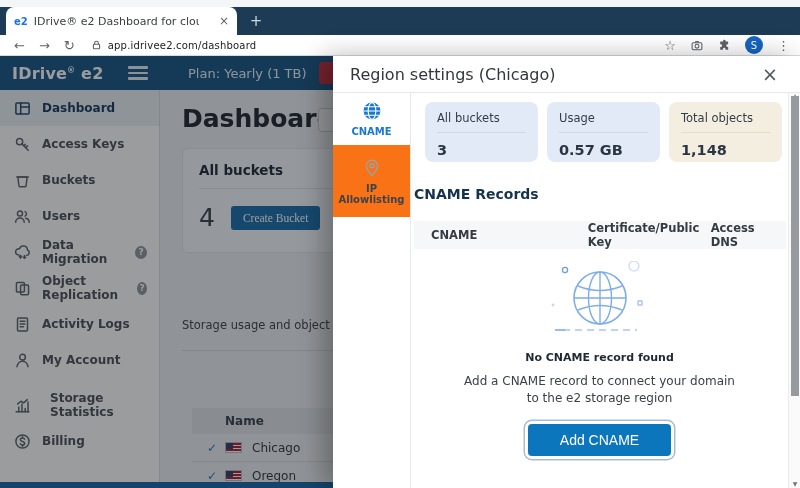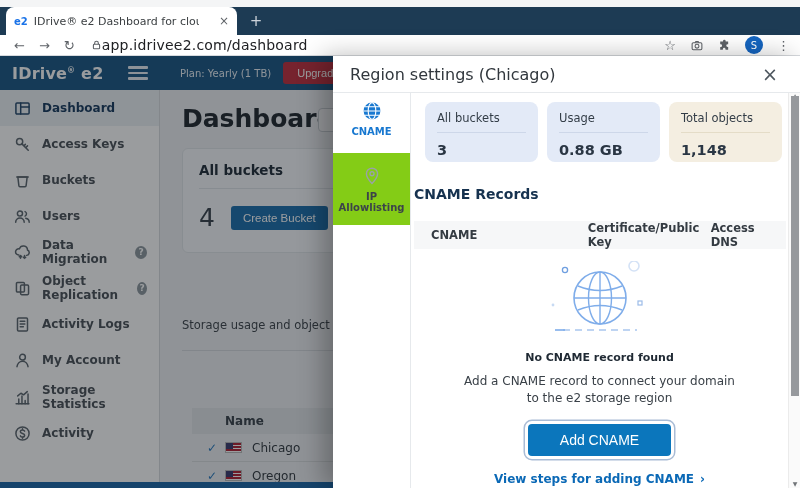--- a/index.html
+++ b/index.html
@@ -11,53 +11,53 @@
   .win-top { position:absolute; left:0; top:0; width:800px; height:7px; background:#f4f5f6; }
   .tabstrip { position:absolute; left:0; top:7px; width:800px; height:28px; background:#1d3b54; }
   .tab { position:absolute; left:6px; top:0; width:231px; height:28px; background:#fff; border-radius:8px 8px 0 0; display:flex; align-items:center; padding:0 8px; }
   .tab-favicon { color:#1a73e8; font-size:10px; font-weight:bold; margin-right:6px; }
   .tab-title { font-size:11px; color:#3c4043; white-space:nowrap; overflow:hidden; width:165px; }
   .tab-close { margin-left:auto; color:#5f6368; font-size:12px; cursor:pointer; }
   .newtab-btn { position:absolute; left:247px; top:5px; color:#cdd3da; font-size:15px; line-height:18px; width:18px; text-align:center; }
   .toolbar { position:absolute; left:0; top:35px; width:800px; height:21px; background:#fff; border-bottom:1px solid #d7dade; display:flex; align-items:center; }
   .nav-ic { color:#5f6368; font-size:13px; margin-left:14px; }
   .lock-ic { margin-left:16px; color:#5f6368; display:inline-flex; }
-  .url-text { font-size:14px; color:#202124; margin-left:0; letter-spacing:.2px; }
+  .url-text { font-size:10px; color:#202124; margin-left:6px; letter-spacing:.2px; }
   .toolbar-right { margin-left:auto; display:flex; align-items:center; gap:14px; margin-right:10px; }
   .tb-ic { color:#5f6368; font-size:13px; display:inline-flex; }
   .avatar { width:18px; height:18px; border-radius:50%; background:#1565c0; color:#fff; font-size:10px; display:flex; align-items:center; justify-content:center; }
 
   
   .app { position:absolute; left:0; top:56px; width:800px; height:432px; background:#eef0f3; }
   .logo-bar { position:absolute; left:0; top:0; width:160px; height:34px; background:#1b5786; display:flex; align-items:center; padding:0 12px; z-index:2; }
   .logo-text { color:#fff; font-size:16px; font-weight:bold; letter-spacing:.2px; }
   .logo-sup { font-size:8px; vertical-align:super; }
   .hamburger { margin-left:auto; width:20px; display:flex; flex-direction:column; gap:3px; }
   .hamburger span { height:2.5px; background:#e8eef4; border-radius:1px; }
   .topbar { position:absolute; left:160px; top:0; width:640px; height:34px; background:#1b5786; display:flex; align-items:center; z-index:1; }
-  .plan-label { color:#e9f0f6; font-size:10px; margin-left:20px; }
+  .plan-label { color:#e9f0f6; font-size:13px; margin-left:28px; }
   .upgrade-btn { margin-left:12px; background:#c2303e; color:#fff; font-size:11px; border:none; border-radius:3px; padding:5px 14px; }
 
   .sidebar { position:absolute; left:0; top:34px; width:160px; height:398px; background:#fff; border-right:1px solid #d8dbde; z-index:1; }
   .side-item { display:flex; align-items:center; height:36px; padding:0 12px 0 14px; color:#4a5158; font-size:12px; font-weight:600; }
   .side-item .s-ic { width:17px; height:17px; margin-right:11px; color:#5c666e; display:inline-flex; flex-shrink:0; }
   .side-item.active { background:#edf1f5; color:#173a5e; }
   .side-item.active .s-ic { color:#24486b; }
-  .side-item.gap { margin-top:1px; }
+  .side-item.gap { margin-top:9px;gap:8px; }
   .help-badge { margin-left:auto; width:13px; height:13px; border-radius:50%; background:#8e989f; color:#fff; font-size:9px; display:flex; align-items:center; justify-content:center; }
 
   .main { position:absolute; left:160px; top:34px; width:640px; height:398px; }
   .page-title { position:absolute; left:22px; top:14px; font-size:25px; font-weight:600; color:#212830; }
   .filter-partial { position:absolute; left:158px; top:18px; width:40px; height:24px; background:#f6f7f8; border:1px solid #c8cdd2; border-radius:4px; }
   .buckets-card { position:absolute; left:22px; top:58px; width:200px; height:105px; background:#f7f9fb; border:1px solid #e1e5e9; border-radius:6px; padding:13px 16px; }
   .buckets-card h3 { font-size:13.5px; color:#222e3a; font-weight:bold; }
   .buckets-card .card-rule { height:1px; background:#dfe3e8; margin:10px 0 14px; }
   .card-row { display:flex; align-items:center; gap:16px; }
   .bucket-count { font-size:25px; color:#39434d; }
-  .create-bucket-btn { background:#1d6fad; color:#fff; font-size:11.5px; border:none; border-radius:3px; padding:6px 12px; }
+  .create-bucket-btn { background:#1d6fad; color:#fff; font-size:11.5px; border:none; border-radius:3px; padding:6px 12px;font-family:Liberation Serif, serif; }
   .caption { position:absolute; left:22px; top:228px; font-size:11.5px; color:#3e454c; white-space:nowrap; }
   .hr-main { position:absolute; left:22px; top:260px; width:600px; height:1px; background:#d6dade; }
   .section-title { position:absolute; left:22px; top:278px; font-size:15.5px; font-weight:bold; color:#212a32; }
   .regions-table { position:absolute; left:32px; top:318px; width:300px; }
   .rt-head { background:#e2e5e8; height:26px; display:flex; align-items:center; font-size:12px; font-weight:bold; color:#39424a; padding-left:33px; }
   .rt-row { height:28px; display:flex; align-items:center; border-bottom:1px solid #d9dcdf; font-size:12px; color:#333a41; }
   .rt-check { color:#2a7abf; font-size:12px; width:18px; margin-left:15px; }
   .flag { width:17px; height:11px; margin-right:10px; position:relative; background:repeating-linear-gradient(#b22234 0 1.6px,#fff 1.6px 3.2px); border:0.5px solid #bbb; }
   .flag::after { content:""; position:absolute; left:0; top:0; width:7px; height:6px; background:#3c3b6e; }
   .footer-strip { position:absolute; left:0; top:426px; width:333px; height:6px; background:#1a66a8; z-index:3; }
@@ -67,21 +67,21 @@
   .panel { position:absolute; left:333px; top:0; width:467px; height:432px; background:#fff; z-index:6; box-shadow:-10px 0 24px rgba(0,0,0,.28); }
   .panel-header { position:absolute; left:0; top:0; width:467px; height:37px; border-bottom:1px solid #e6e9ec; display:flex; align-items:center; }
   .panel-title { font-size:16px; font-weight:500; color:#31373d; margin-left:17px; }
   .panel-close { margin-left:auto; margin-right:22px; color:#4d565e; font-size:19px; line-height:1; cursor:pointer; }
   .rail { position:absolute; left:0; top:37px; width:78px; height:395px; border-right:1px solid #e6e9ec; }
   .rail-tab { display:flex; flex-direction:column; align-items:center; justify-content:center; gap:5px; padding:8px 2px; }
   .rail-tab .r-ic { width:20px; height:20px; display:inline-flex; }
   .rail-tab-label { font-size:10px; font-weight:bold; text-align:center; }
   .rail-tab.active { background:#fff; }
   .rail-tab.active .rail-tab-label { color:#1878d0; }
-  .rail-tab.inactive { background:#84cc16; height:72px;margin-top:8px; }
+  .rail-tab.inactive { background:#f97316; height:72px; }
   .rail-tab.inactive .rail-tab-label { color:#3c434a; }
   .rail-tab.inactive .r-ic { color:#9aa1a8; }
 
   .panel-body { position:absolute; left:78px; top:37px; width:377px; height:395px; }
   .stats-row { position:absolute; left:14px; top:9px; display:flex; gap:9px; }
   .stat-card { width:113px; height:60px; border-radius:8px; padding:9px 12px 0; }
   .stat-card.blue { background:#e3eaf7; }
   .stat-card.tan { background:#f4eee1; }
   .stat-label { font-size:11.5px; color:#333d47; }
   .stat-rule { height:1px; margin-top:7px; background:#cdd7e9; }
@@ -251,21 +251,21 @@
           </span>
         <span>Storage Statistics</span>
       </div>
       <div class="side-item">
         <span class="s-ic">
             <svg width="100%" height="100%" viewBox="0 0 16 16" fill="none" stroke="currentColor" stroke-width="1.4" stroke-linecap="round" stroke-linejoin="round">
               <circle cx="8" cy="8" r="6.2"></circle>
               <path d="M10 5.8c-.4-.8-1.1-1.2-2-1.2-1.1 0-2 .7-2 1.7s.9 1.4 2 1.7 2 .7 2 1.7-.9 1.7-2 1.7c-.9 0-1.6-.4-2-1.2M8 3.6v1M8 11.4v1"></path>
             </svg>
           </span>
-        <span>Activity</span>
+        <span>Billing</span>
       </div>
     </div>
 
     <div class="main">
       <div class="page-title">Dashboard</div>
       <div class="filter-partial"></div>
 
       <div class="buckets-card">
         <h3>All buckets</h3>
         <div class="card-rule"></div>
@@ -328,21 +328,21 @@
       <div class="panel-body">
         <div class="stats-row">
           <div class="stat-card blue">
             <div class="stat-label">All buckets</div>
             <div class="stat-rule"></div>
             <div class="stat-value">3</div>
           </div>
           <div class="stat-card blue">
             <div class="stat-label">Usage</div>
             <div class="stat-rule"></div>
-            <div class="stat-value">0.88 GB</div>
+            <div class="stat-value">0.57 GB</div>
           </div>
           <div class="stat-card tan">
             <div class="stat-label">Total objects</div>
             <div class="stat-rule"></div>
             <div class="stat-value">1,148</div>
           </div>
         </div>
 
         <div class="cname-heading">CNAME Records</div>
 
@@ -369,23 +369,20 @@
               <circle cx="18" cy="44" r="1.4" fill="#c7daf3"></circle>
             </svg>
           </div>
           <div class="empty-title">No CNAME record found</div>
           <div class="empty-desc">
             <span>Add a CNAME record to connect your domain</span><br>
             <span>to the e2 storage region</span>
           </div>
           <button class="add-cname-btn">Add CNAME</button>
           <br>
-          <span class="cname-link">
-            <span>View steps for adding CNAME</span><span class="chev">›</span>
-          </span>
         </div>
       </div>
 
       <div class="vscrollbar">
         <div class="sb-arrow" style="top:-1px">▲</div>
         <div class="vthumb"></div>
         <div class="sb-arrow" style="bottom:1px">▼</div>
       </div>
     </div>
 

